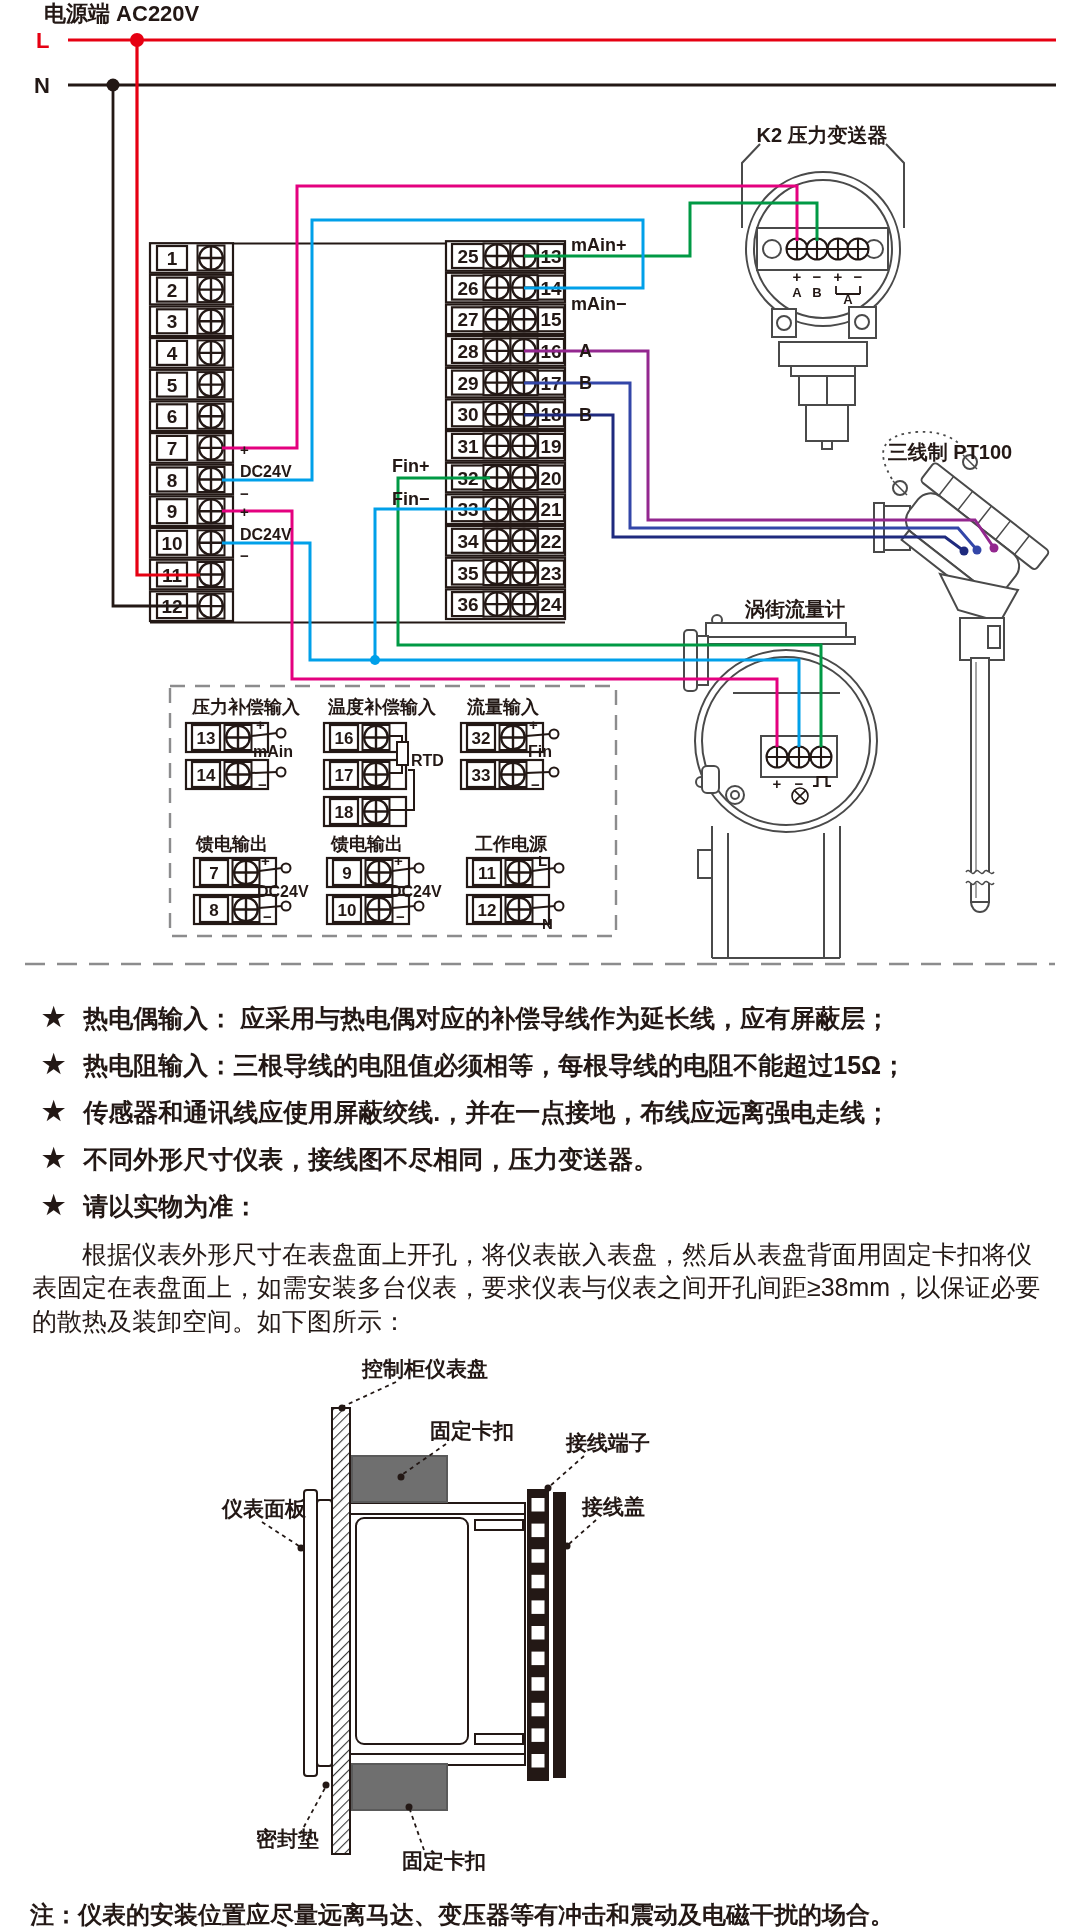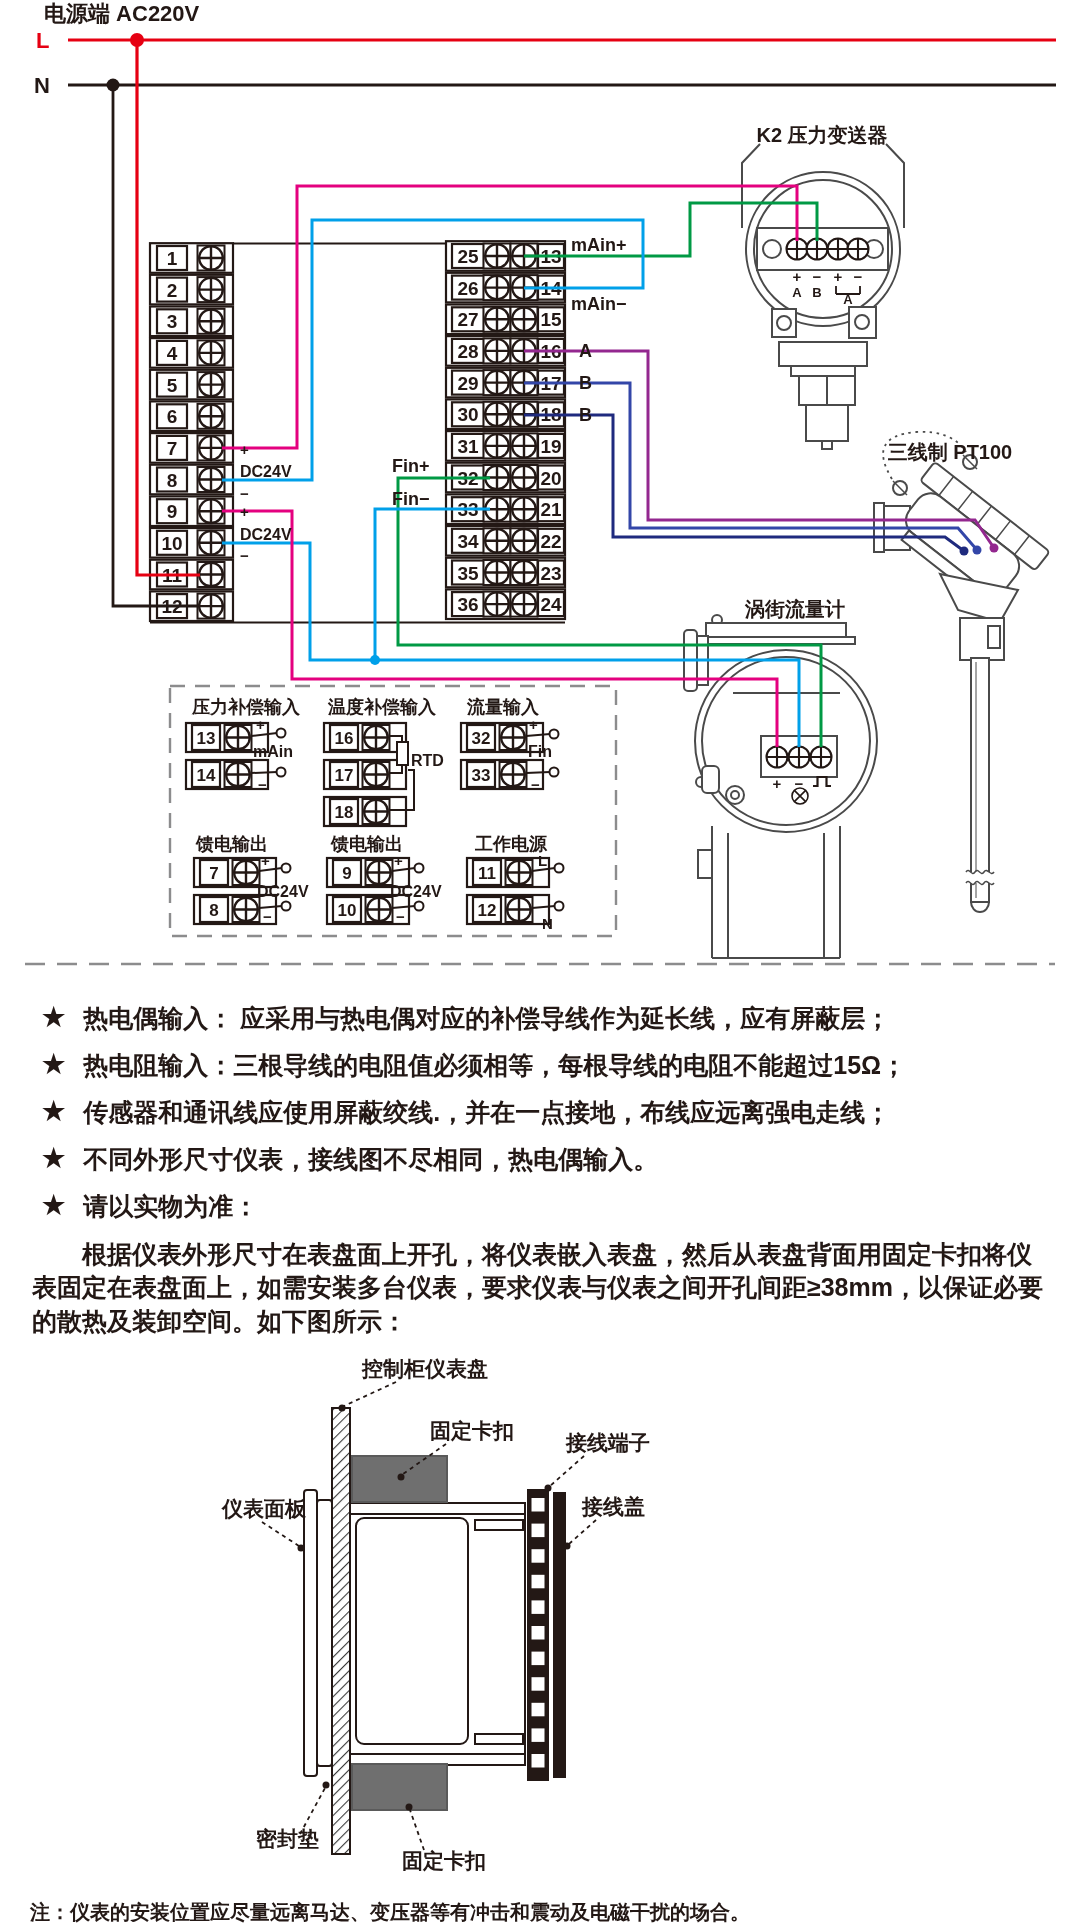--- a/index.html
+++ b/index.html
@@ -18,22 +18,22 @@
   .lr{fill:#e60012;}
   .bx{fill:#fff;stroke:#231815;stroke-width:2.2;}
   .sep{stroke:#8c8c8d;stroke-width:2.6;stroke-dasharray:20 12;}
   .ld{fill:#231815;}
   .leader{stroke:#231815;stroke-width:1.8;stroke-dasharray:4 4;fill:none;}
   .ilb{font-size:21px;font-weight:700;}
   .notes{margin:24px 0 0 42px;}
   .note{display:flex;gap:18px;align-items:flex-start;margin-bottom:17px;font-size:25px;font-weight:700;}
   .star{font-size:26px;line-height:1.15;}
   .ntext{line-height:1.2;text-align:right;}
-  .para{width:1016px;margin:4px 0 8px 32px;font-size:25px;font-weight:700;line-height:1.33;text-indent:2em;}
-  .footnote{margin:4px 0 8px 30px;font-size:20px;font-weight:700;}
+  .para{width:1016px;margin:4px 0 8px 32px;font-size:25px;font-weight:400;line-height:1.33;text-indent:2em;}
+  .footnote{margin:4px 0 8px 30px;font-size:24px;font-weight:700;}
 </style>
 </head>
 <body>
 
 <div class="page">
 
 
 <svg width="1080" height="975" viewBox="0 0 1080 975">
   <defs>
     <g id="screw">
@@ -442,21 +442,21 @@
   <div class="note">
         <span class="star">★</span>
         <span class="ntext">热电阻输入：三根导线的电阻值必须相等，每根导线的电阻不能超过15Ω；</span>
       </div>
   <div class="note">
         <span class="star">★</span>
         <span class="ntext">传感器和通讯线应使用屏蔽绞线.，并在一点接地，布线应远离强电走线；</span>
       </div>
   <div class="note">
         <span class="star">★</span>
-        <span class="ntext">不同外形尺寸仪表，接线图不尽相同，热电偶输入。</span>
+        <span class="ntext">不同外形尺寸仪表，接线图不尽相同，压力变送器。</span>
       </div>
   <div class="note">
         <span class="star">★</span>
         <span class="ntext">请以实物为准：</span>
       </div>
 </div>
 
 <p class="para">根据仪表外形尺寸在表盘面上开孔，将仪表嵌入表盘，然后从表盘背面用固定卡扣将仪表固定在表盘面上，如需安装多台仪表，要求仪表与仪表之间开孔间距≥38mm，以保证必要的散热及装卸空间。如下图所示：</p>
 
 

